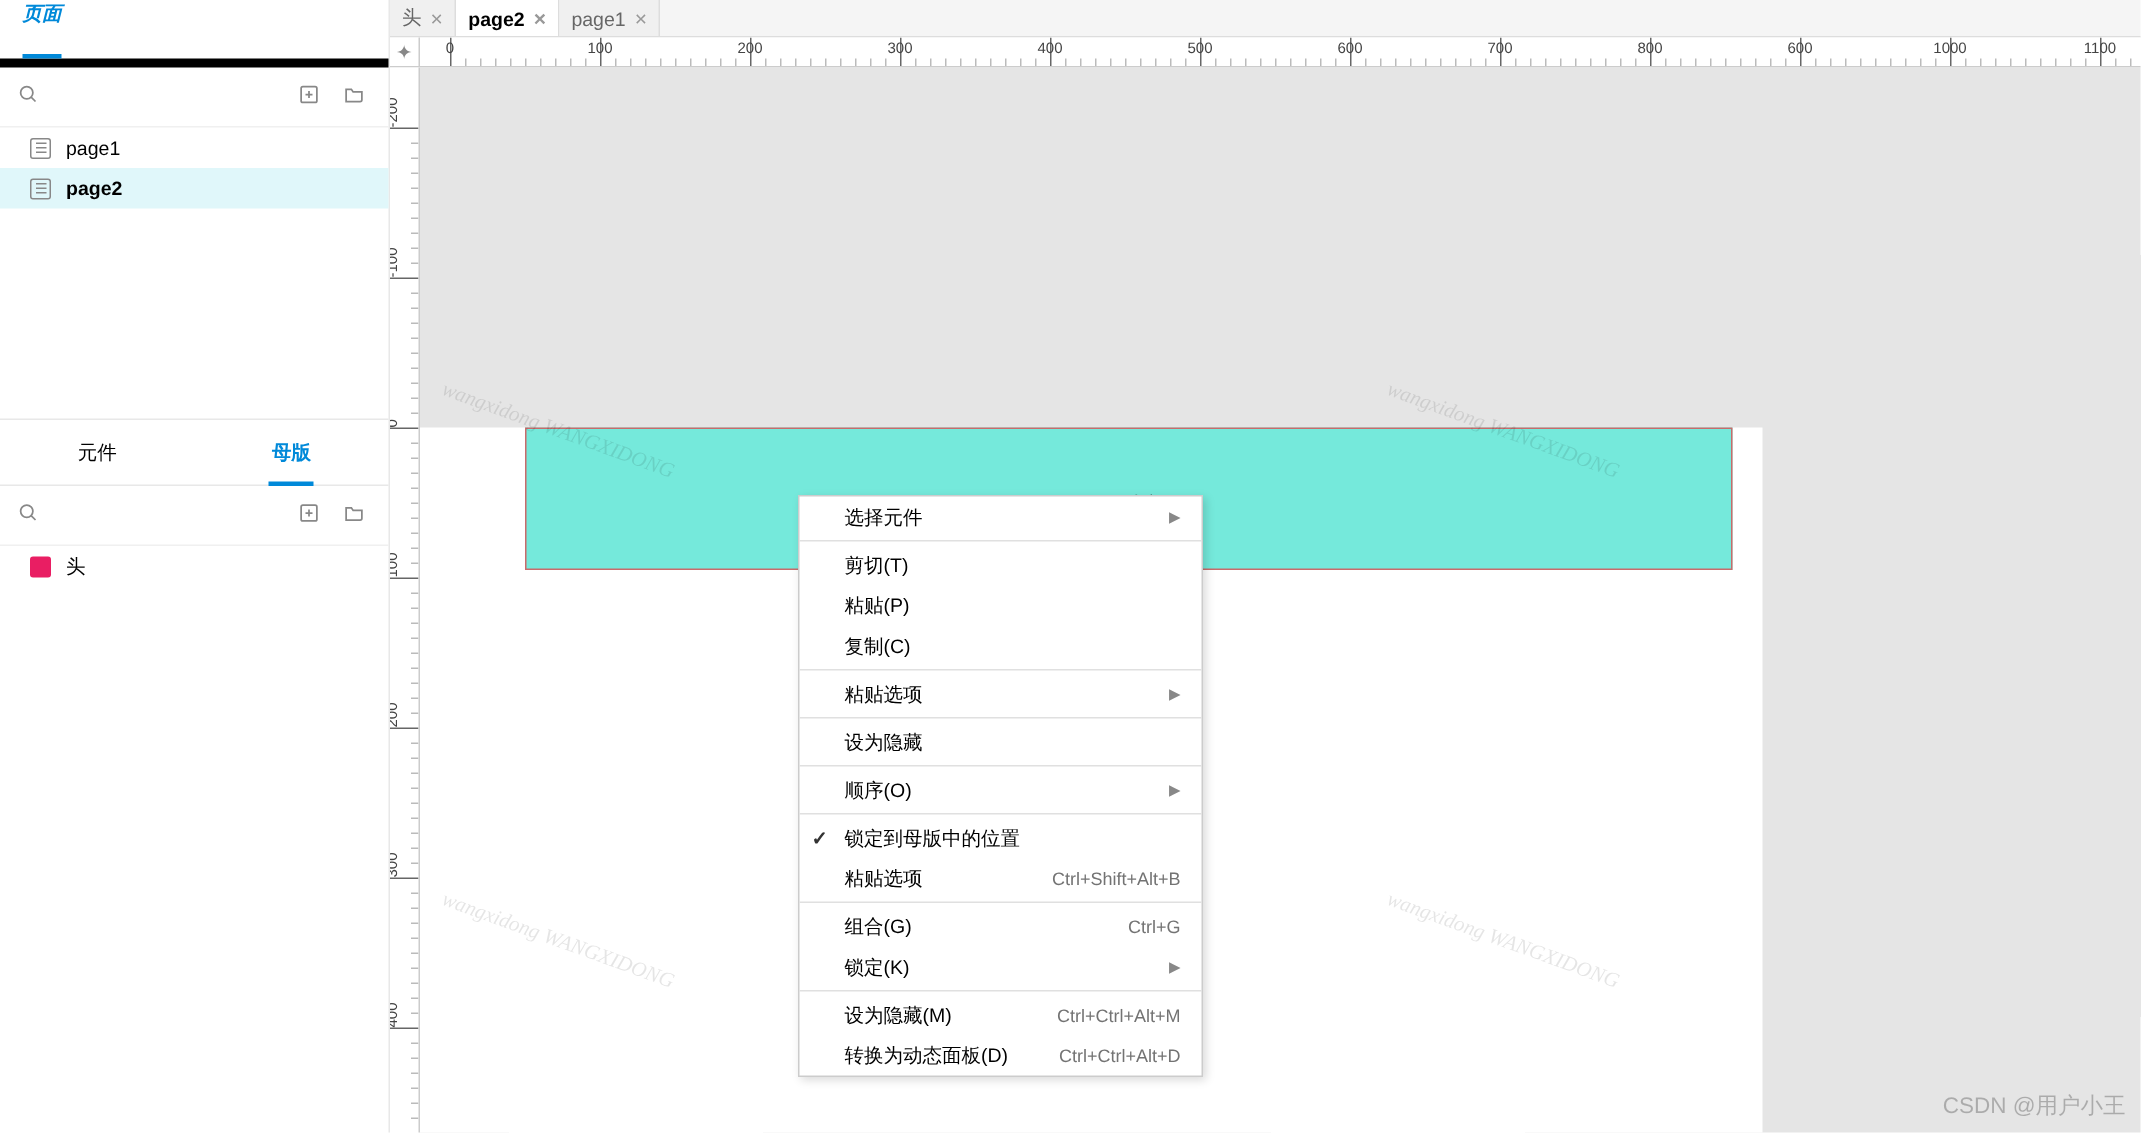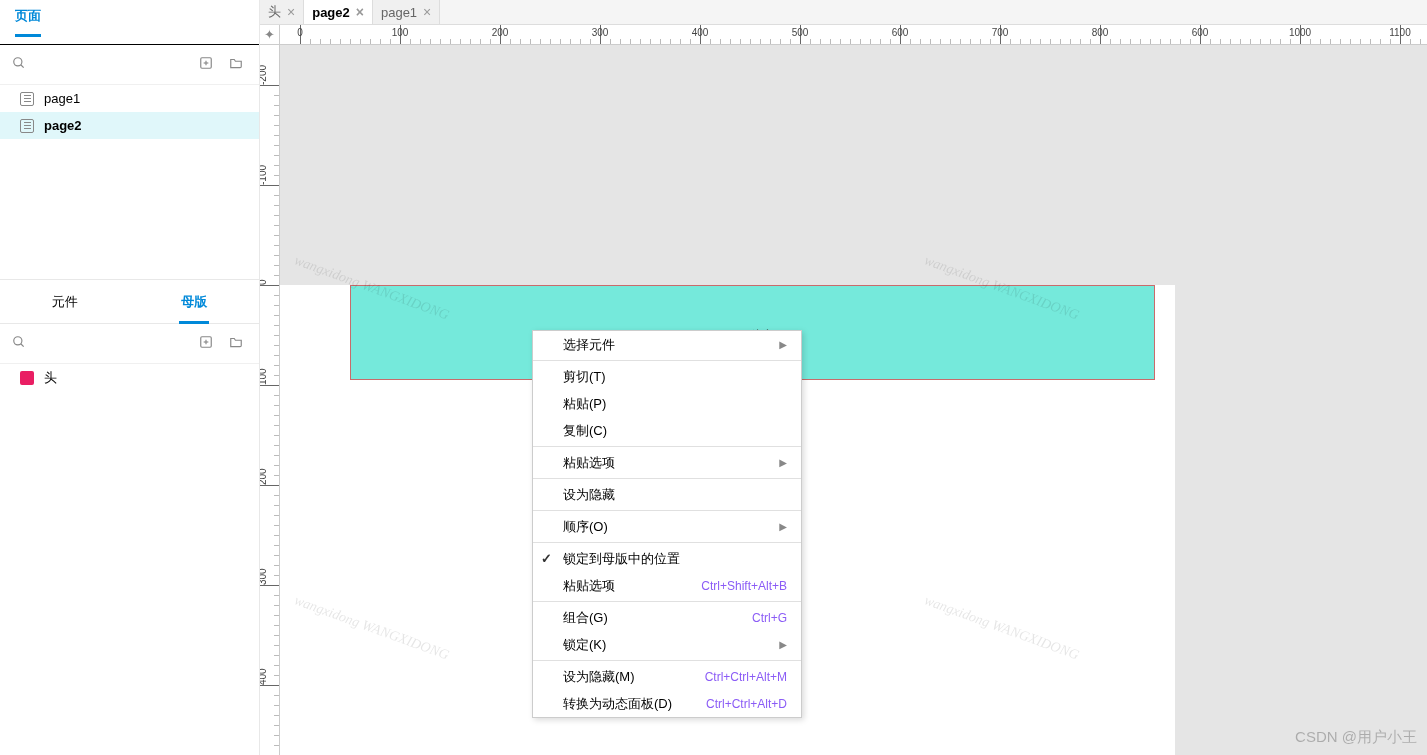--- a/index.html
+++ b/index.html
@@ -1,18 +1,18 @@
 <!DOCTYPE html>
 <html><head>
 <meta charset="utf-8">
 <style>
 *{margin:0;padding:0;box-sizing:border-box;font-family:"Microsoft YaHei",Arial,sans-serif;font-size:13px;}
 body{width:1427px;height:755px;overflow:hidden;background:#fff;position:relative;}
 .sidebar{position:absolute;left:0;top:0;width:260px;height:755px;background:#fff;border-right:1px solid #e8e8e8;display:flex;flex-direction:column;}
-.sidebar-tab-header{height:45px;display:flex;align-items:center;padding:0 15px;border-bottom:1px solid #000000;}
+.sidebar-tab-header{height:45px;display:flex;padding:0 15px;border-bottom:6px solid #000000;font-style:italic;}
 .sidebar-tab{color:#0089d9;font-weight:bold;position:relative;padding-bottom:12px;cursor:pointer;}
 .sidebar-tab::after{content:"";position:absolute;bottom:0;left:0;right:0;height:3px;background:#0089d9;}
 .sidebar-search-row{height:40px;display:flex;align-items:center;padding:0 12px;gap:8px;border-bottom:1px solid #f0f0f0;}
 .search-icon{color:#888;flex:1;}
 .add-icon,.folder-icon{color:#888;cursor:pointer;padding:2px 4px;}
 .page-list{flex:0 0 auto;}
 .page-item{height:27px;display:flex;align-items:center;padding:0 20px;gap:10px;cursor:pointer;}
 .page-item.selected{background:#e0f7fa;font-weight:bold;}
 .page-list-spacer{height:140px;}
 .mid-tabs{height:45px;display:flex;align-items:center;border-top:1px solid #e8e8e8;border-bottom:1px solid #e8e8e8;}
@@ -40,21 +40,21 @@
 .ruler-v .major{border-top:1px solid #666;}
 .ruler-v .minor{border-top:1px solid #bbb;left:14px;}
 .ruler-v .label{position:absolute;left:2px;font-size:10px;color:#444;transform:translateY(-50%) rotate(-90deg);transform-origin:left center;white-space:nowrap;}
 .canvas{position:absolute;left:20px;top:45px;right:0;bottom:0;background:#e5e5e5;overflow:hidden;}
 .pagewhite{position:absolute;top:240px;left:0;width:895px;height:1000px;background:#fff;}
 .element{position:absolute;top:240px;left:70px;width:805px;height:95px;background:#75e9db;border:1px solid #c96b6b;}
 .element-label{position:absolute;top:283px;left:470px;color:#333;font-size:14px;}
 
 .context-menu{position:absolute;left:532px;top:330px;width:270px;background:#fff;border:1px solid #ccc;box-shadow:2px 2px 6px rgba(0,0,0,0.15);}
 .menu-item{height:27px;display:flex;align-items:center;padding:0 14px 0 30px;cursor:pointer;position:relative;}
-.menu-shortcut{margin-left:auto;color:#8b5cf6;font-size:12px;}
+.menu-shortcut{margin-left:auto;color:#737373;font-size:12px;}
 .menu-arrow{margin-left:auto;color:#888;font-size:10px;}
 .menu-sep{height:1px;background:#e0e0e0;margin:2px 0;}
 .menu-check{position:absolute;left:8px;color:#333;font-weight:bold;}
 
 .watermark{position:absolute;color:rgba(0,0,0,0.1);font-size:14px;font-style:italic;transform:rotate(20deg);line-height:1.1;pointer-events:none;font-family:serif;}
 .wm-label{position:absolute;right:10px;bottom:8px;color:rgba(0,0,0,0.25);font-size:15px;pointer-events:none;}
 </style>
 </head>
 <body>
 

